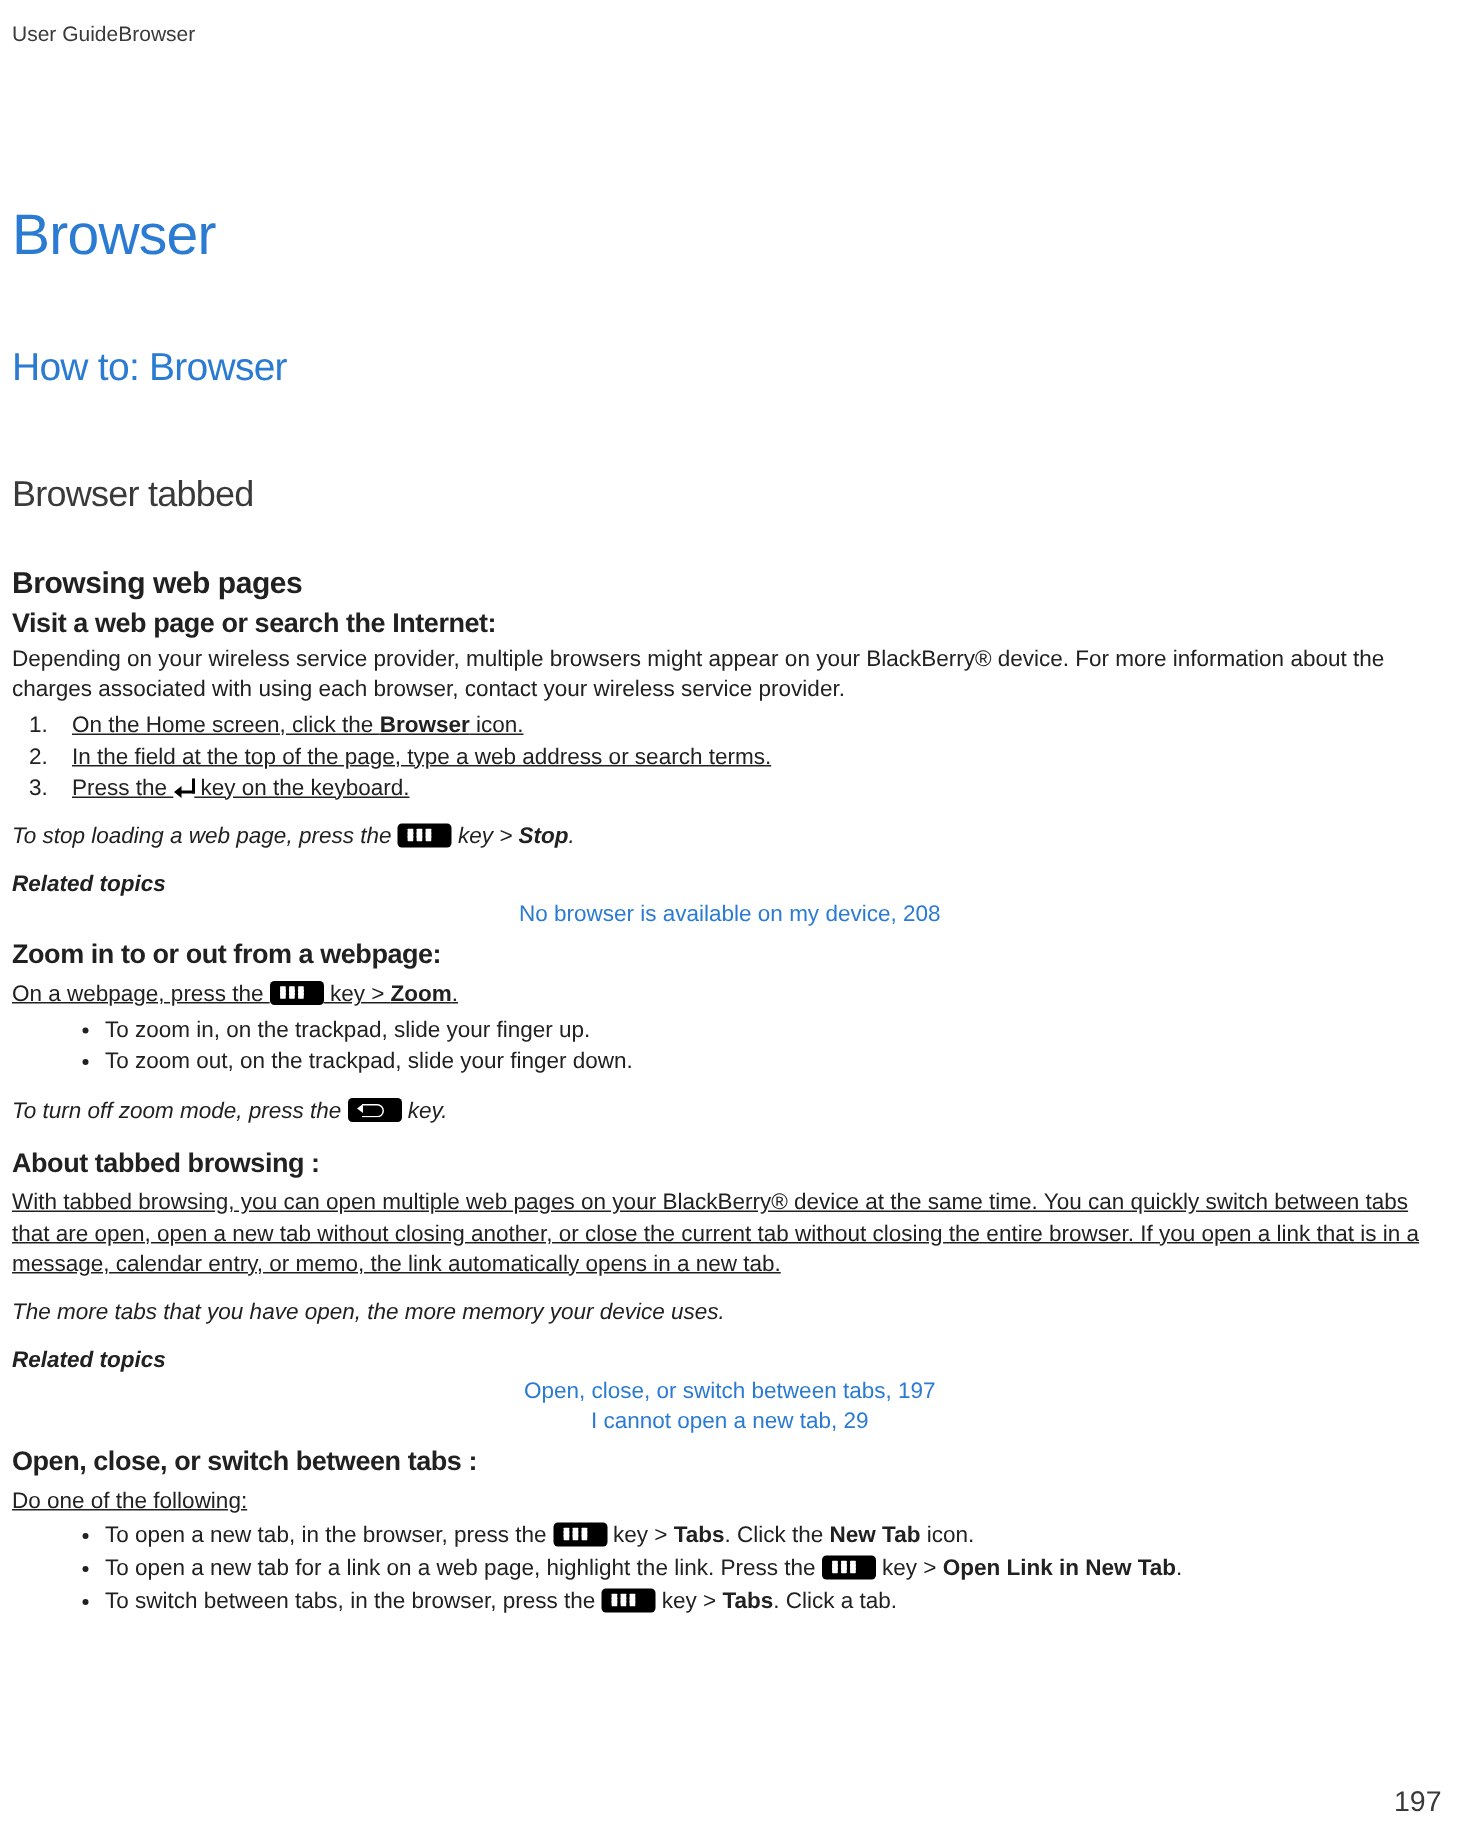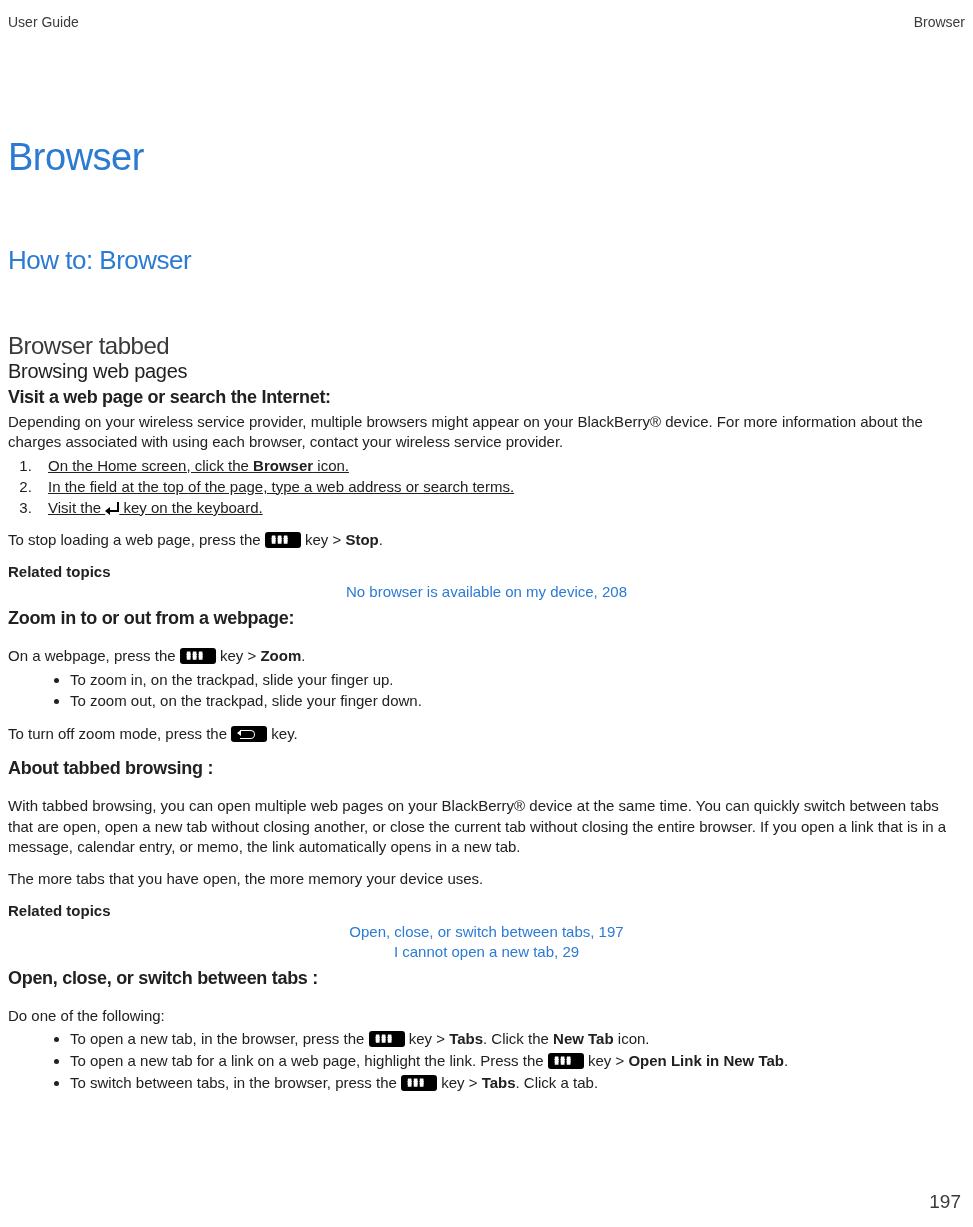--- a/index.html
+++ b/index.html
@@ -7,49 +7,50 @@
       font-family: Arial, Helvetica, sans-serif;
       width: 973px;
       height: 1227px;
       background: #fff;
       padding: 14px 8px 14px 8px;
       position: relative;
       color: #212121;
     }
     .header-row {
       display: flex;
-      justify-content: space-between;
+      justify-content: flex-start;
       font-size: 14px;
       color: #3a3a3a;
     }
     .h1 {
       color: #2b7bd3;
       font-size: 38px;
       font-weight: 400;
       margin-top: 106px;
       letter-spacing: -0.5px;
     }
     .h2 {
       color: #2b7bd3;
       font-size: 26px;
       font-weight: 400;
-      margin-top: 66px;
+      margin-top: 50px;
       letter-spacing: -0.5px;
     }
     .h3 {
       color: #3a3a3a;
       font-size: 24px;
       font-weight: 400;
       margin-top: 56px;
       letter-spacing: -0.5px;
     }
     .h4 {
       color: #212121;
       font-size: 20px;
-      font-weight: 400;
+      font-weight: 700;
+      margin-top: 34px;
       letter-spacing: -0.3px;
     }
     .h5 {
       color: #212121;
       font-size: 18px;
       font-weight: 700;
       margin-top: 4px;
       letter-spacing: -0.3px;
     }
     .h5.spaced { margin-top: 6px; }
@@ -145,22 +146,22 @@
     }
     .icon-enter::after {
       content: "";
       position: absolute;
       left: 0; top: 5px;
       width: 0; height: 0;
       border-top: 4px solid transparent;
       border-bottom: 4px solid transparent;
       border-right: 5px solid #000;
     }
-    .mt12 { margin-top: 12px; }
-    .mt6 { margin-top: 17px; }
+    .mt12 { margin-top: 12px; font-style: italic; }
+    .mt6 { margin-top: 6px; text-decoration: underline; }
     .bold { font-weight: bold; }
     .link {
       color: #2b7bd3;
       font-size: 15px;
       line-height: 1.35;
       text-align: center;
     }
     .footer-page {
       position: absolute;
       bottom: 14px;
@@ -185,21 +186,21 @@
 <div class="h4">Browsing web pages</div>
 <div class="h5">Visit a web page or search the Internet:</div>
 <div class="body-text">Depending on your wireless service provider, multiple browsers might appear on your BlackBerry® device. For more information about the charges associated with using each browser, contact your wireless service provider.</div>
 
 <ol>
   <li>
     <span>On the Home screen, click the </span><span class="bold">Browser</span><span> icon.</span>
   </li>
   <li>In the field at the top of the page, type a web address or search terms.</li>
   <li>
-    <span>Visit the </span><span class="icon-enter"></span><span> key on the keyboard.</span>
+    <span>Press the </span><span class="icon-enter"></span><span> key on the keyboard.</span>
   </li>
 </ol>
 
 <div class="body-text mt12">
   <span>To stop loading a web page, press the </span><span class="icon-key"></span><span> key &gt; </span><span class="bold">Stop</span><span>.</span>
 </div>
 
 <div class="body-text bold mt12">Related topics</div>
 <div class="link">No browser is available on my device, 208</div>
 

